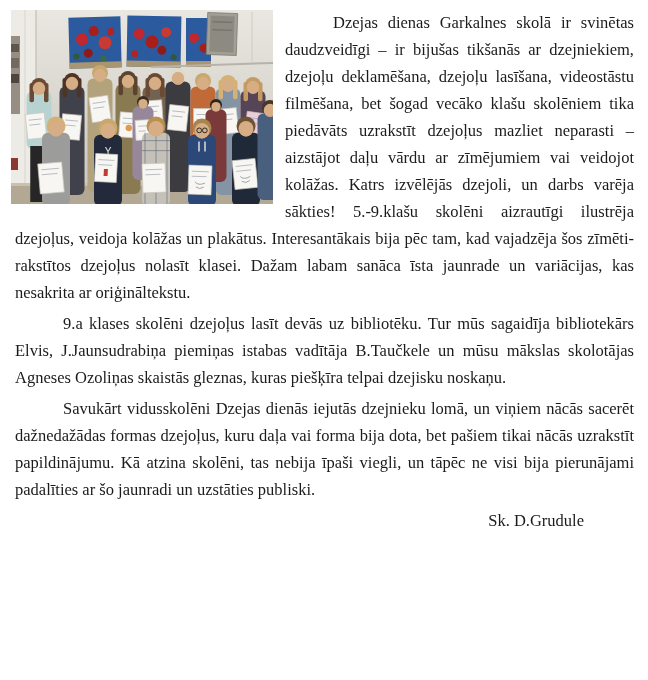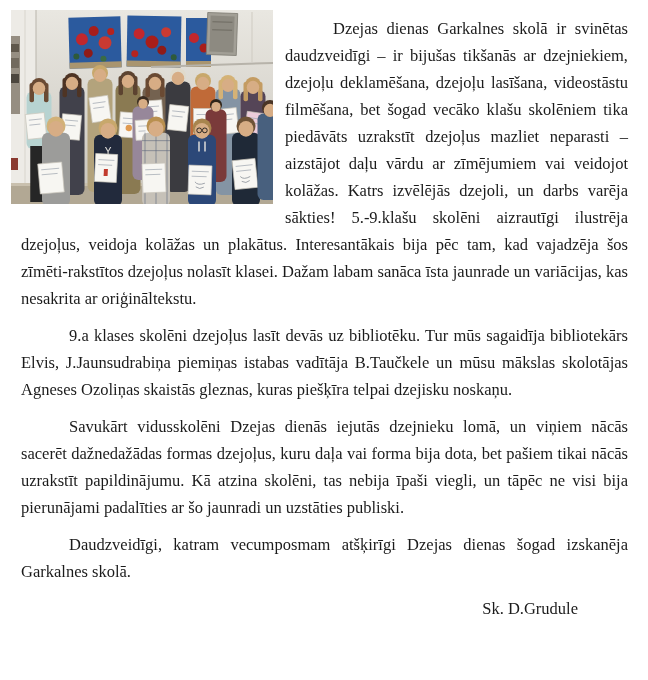--- a/index.html
+++ b/index.html
@@ -14,21 +14,21 @@
     font-family: "Liberation Serif", "DejaVu Serif", serif;
   }
   .page {
     padding: 5px 10px 0 11px;
     font-size: 16.5px;
     line-height: 27px;
     text-align: justify;
     color: #1b1b1b;
   }
   .page p {
-    margin: 10px;
+    margin: 4px;
     text-indent: 48px;
   }
   .photo {
     float: left;
     width: 262px;
     height: 194px;
     margin: 5px 12px 3px 0;
     padding: 0;
   }
   .photo svg { display: block; }
@@ -283,16 +283,15 @@
             <circle cx="0" cy="0" r="8" fill="#4a3526"></circle>
             <ellipse cx="0" cy="2.4" rx="6.24" ry="6.56" fill="#d7ad85"></ellipse>
           </g>
         </g>
     </svg>
   </figure>
 
   <p>Dzejas dienas Garkalnes skolā ir svinētas daudzveidīgi – ir bijušas tikšanās ar dzejniekiem, dzejoļu deklamēšana, dzejoļu lasīšana, videostāstu filmēšana, bet šogad vecāko klašu skolēniem tika piedāvāts uzrakstīt dzejoļus mazliet neparasti – aizstājot daļu vārdu ar zīmējumiem vai veidojot kolāžas. Katrs izvēlējās dzejoli, un darbs varēja sākties! 5.-9.klašu skolēni aizrautīgi ilustrēja dzejoļus, veidoja kolāžas un plakātus. Interesantākais bija pēc tam, kad vajadzēja šos zīmēti-rakstītos dzejoļus nolasīt klasei. Dažam labam sanāca īsta jaunrade un variācijas, kas nesakrita ar oriģināltekstu.</p>
   <p>9.a klases skolēni dzejoļus lasīt devās uz bibliotēku. Tur mūs sagaidīja bibliotekārs Elvis, J.Jaunsudrabiņa piemiņas istabas vadītāja B.Taučkele un mūsu mākslas skolotājas Agneses Ozoliņas skaistās gleznas, kuras piešķīra telpai dzejisku noskaņu.</p>
   <p>Savukārt vidusskolēni Dzejas dienās iejutās dzejnieku lomā, un viņiem nācās sacerēt dažnedažādas formas dzejoļus, kuru daļa vai forma bija dota, bet pašiem tikai nācās uzrakstīt papildinājumu. Kā atzina skolēni, tas nebija īpaši viegli, un tāpēc ne visi bija pierunājami padalīties ar šo jaunradi un uzstāties publiski.</p>
-  <p>Daudzveidīgi, katram vecumposmam atšķirīgi Dzejas dienas šogad izskanēja Garkalnes skolā.</p>
   <p class="signature">Sk. D.Grudule</p>
 
 </main>
 
 </body></html>

